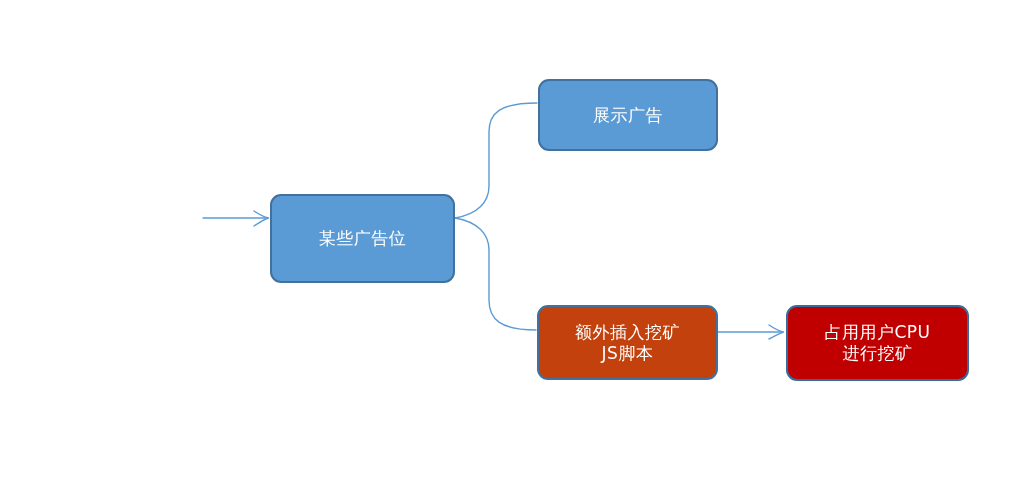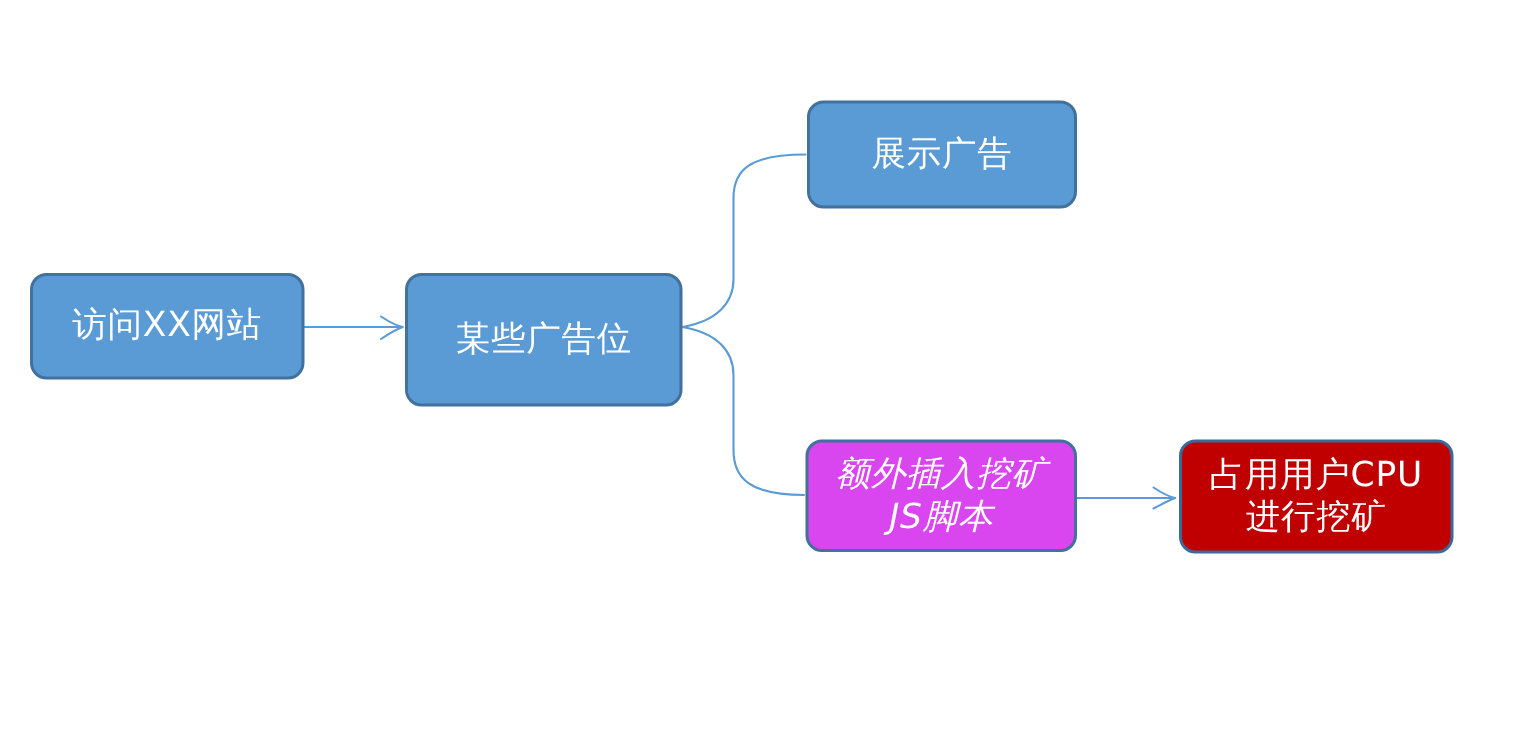--- a/index.html
+++ b/index.html
@@ -12,29 +12,30 @@
     font-family: "DejaVu Sans", "Liberation Sans", sans-serif;
   }
   .node {
     position: absolute;
     box-sizing: border-box;
     display: flex;
     align-items: center;
     justify-content: center;
     text-align: center;
     color: #ffffff;
-    font-size: 23px;
+    font-size: 17px;
     line-height: 1.22;
     border-radius: 11px;
     border: 2px solid #41719c;
     white-space: pre-line;
     letter-spacing: 0.5px;
+    margin-top: 12px;
   }
   .node-blue   { background: #5b9bd5; border-color: #41719c; }
-  .node-orange { background: #d946ef; border-color: #41719c; font-style: italic; }
+  .node-orange { background: #c2410c; border-color: #41719c; }
   .node-red    { background: #c00000; border-color: #3a6a99; }
 
   #node-visit-site    { left: 20px;  top: 182px; width: 183px; height: 71px; }
   #node-ad-slots      { left: 270px; top: 182px; width: 185px; height: 89px; }
   #node-show-ads      { left: 538px; top: 67px;  width: 180px; height: 72px; }
   #node-inject-script { left: 537px; top: 293px; width: 181px; height: 75px; }
   #node-cpu-mining    { left: 786px; top: 293px; width: 183px; height: 76px; }
 
   .edges-layer {
     position: absolute;
@@ -69,23 +70,20 @@
     <g>
       <path class="edge" d="M 455 218 C 478 222 489 234 489 250 L 489 300 C 489 319 500 330 536 330"></path>
     </g>
 
     <g>
       <path class="edge" d="M 718 332 L 781 332"></path>
       <path class="edge" d="M 769 325 C 775 329 779 331 783.5 332 C 779 333.5 775 336 769 339"></path>
     </g>
   </svg>
 
-  <div class="node node-blue" id="node-visit-site">
-    <span>访问XX网站</span>
-  </div>
 
   <div class="node node-blue" id="node-ad-slots">
     <span>某些广告位</span>
   </div>
 
   <div class="node node-blue" id="node-show-ads">
     <span>展示广告</span>
   </div>
 
   <div class="node node-orange" id="node-inject-script">

